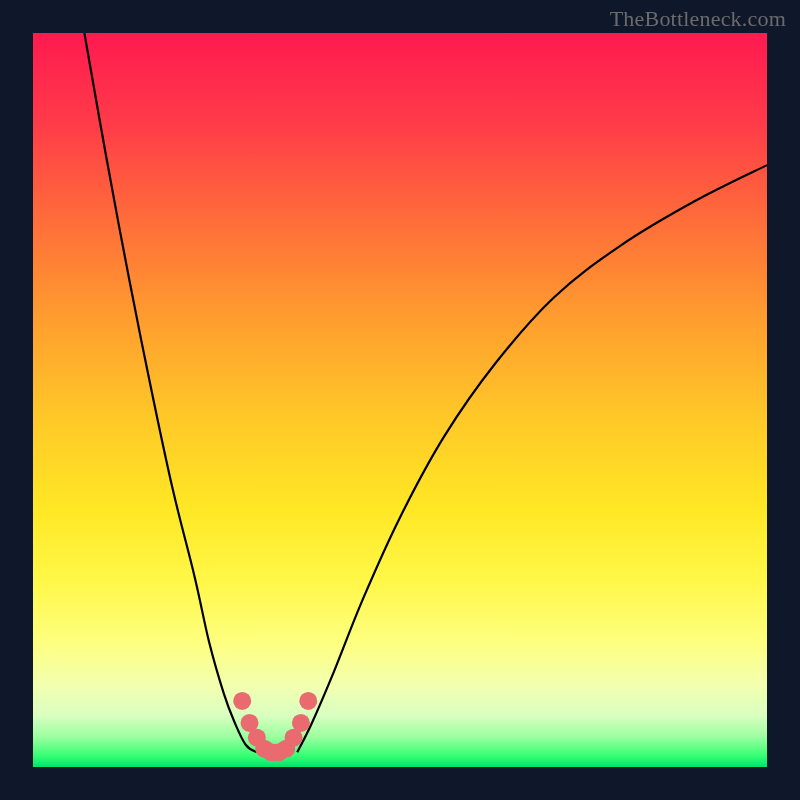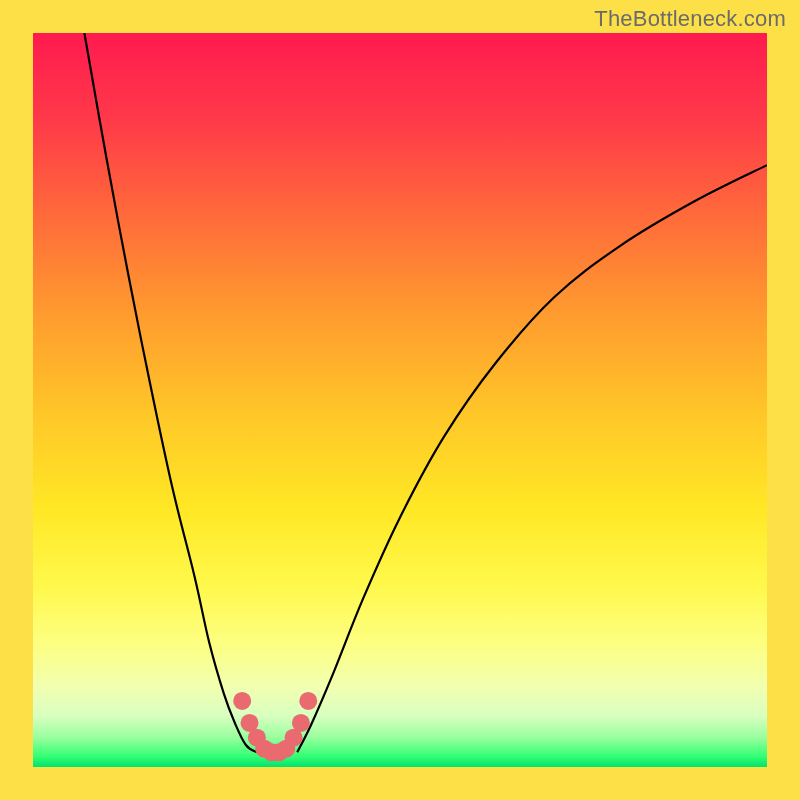--- a/index.html
+++ b/index.html
@@ -10,21 +10,22 @@
     background: #000;
     overflow: hidden;
     font-family: Arial, Helvetica, sans-serif;
   }
   .frame {
     position: absolute;
     left: 0;
     top: 0;
     width: 800px;
     height: 800px;
-    background: #fde047;
+    background: #0f172a;
+    font-family: Liberation Serif, serif;
   }
   .plot-area {
     position: absolute;
     left: 33px;
     top: 33px;
     width: 734px;
     height: 734px;
     overflow: hidden;
   }
   .gradient-bg {

